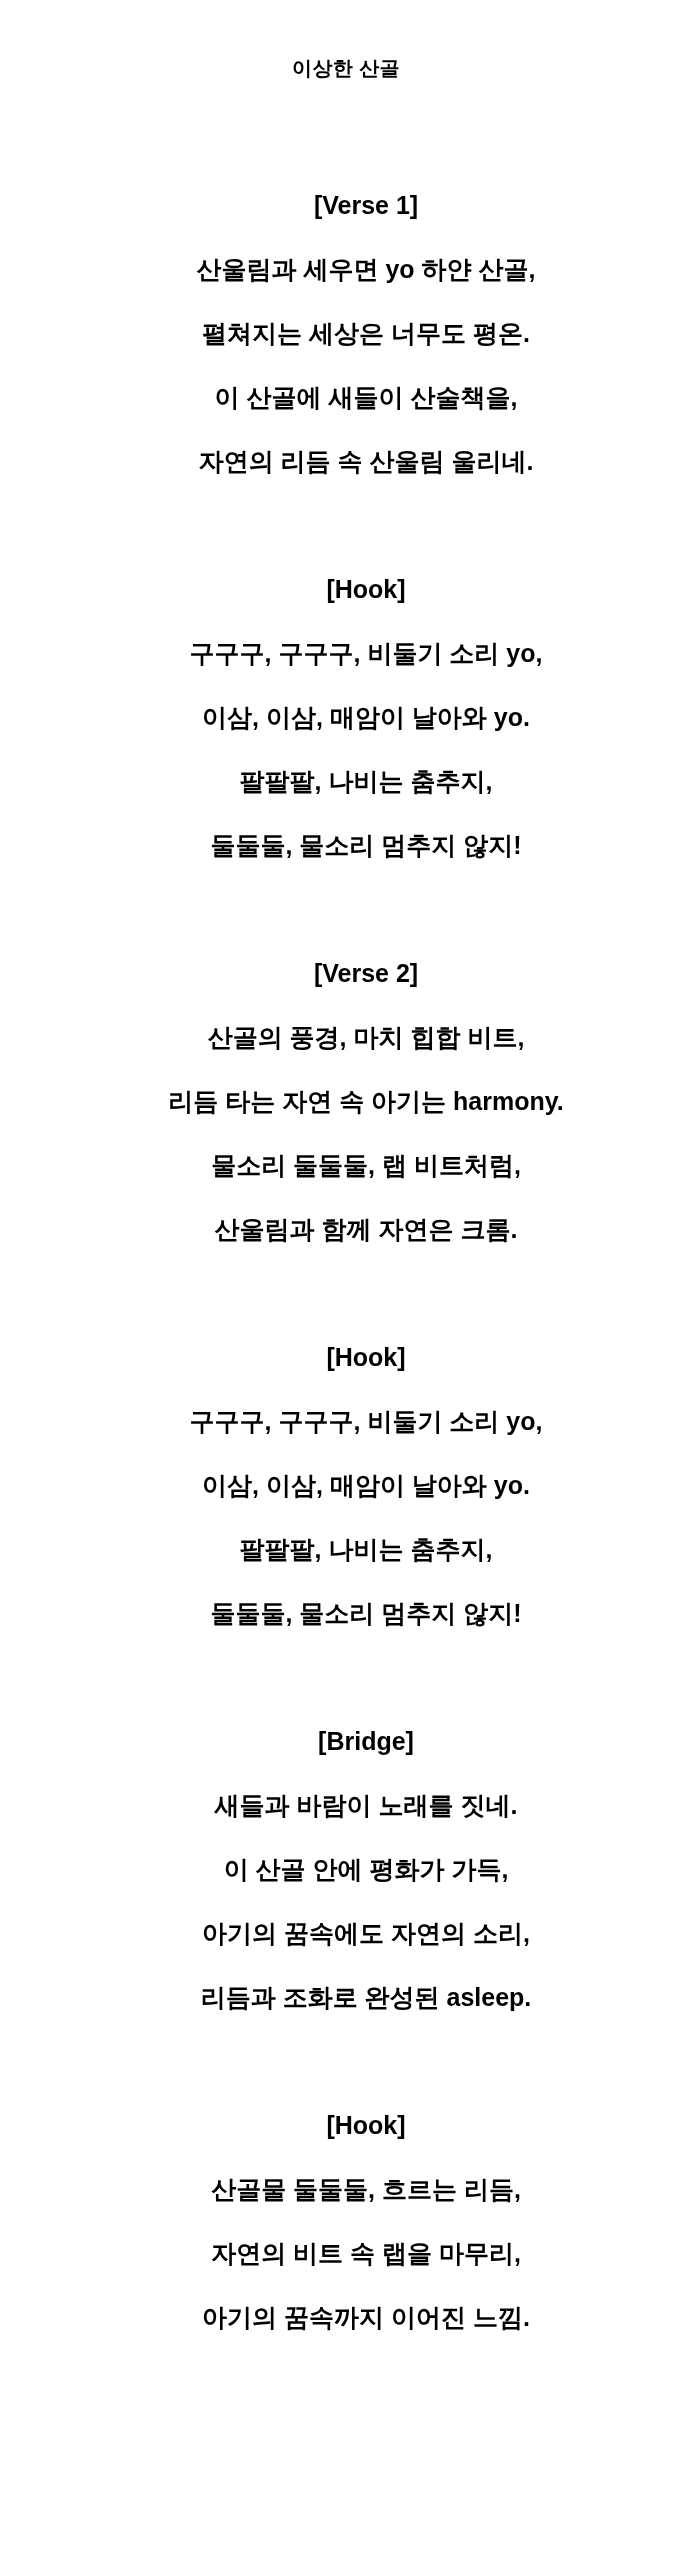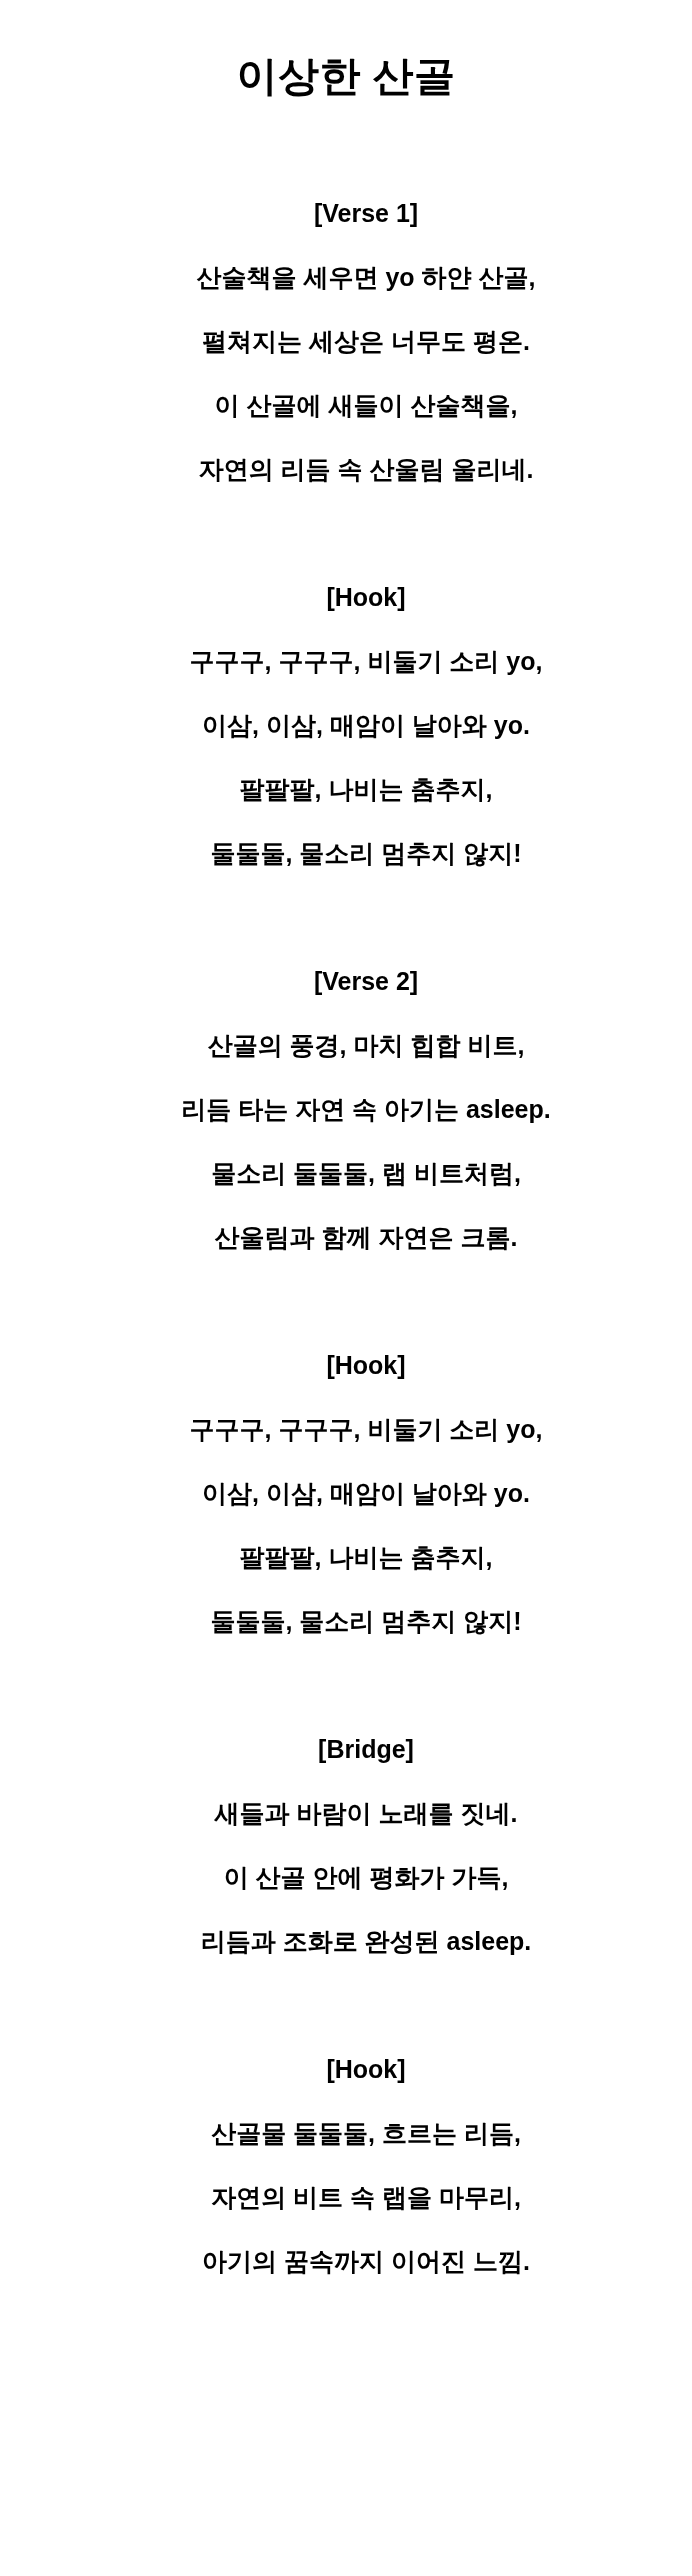--- a/index.html
+++ b/index.html
@@ -12,23 +12,23 @@
     background: #ffffff;
     font-family: "Liberation Sans", "DejaVu Sans", sans-serif;
     color: #000000;
   }
   .doc {
     width: 692px;
     text-align: center;
     font-weight: 700;
   }
   .song-title {
-    padding-top: 36px;
+    padding-top: 28px;
     line-height: 81px;
-    font-size: 41px;
+    font-size: 20px;
     letter-spacing: 0.4px;
   }
   .section {
     margin-top: 64px;
     padding-left: 40px;
   }
   .section-label,
   .lyric-line {
     font-size: 25px;
     line-height: 64px;
@@ -37,54 +37,55 @@
 </style>
 </head>
 <body>
 
 <div class="doc">
 
   <div class="song-title">이상한 산골</div>
 
   <div class="section">
     <div class="section-label">[Verse 1]</div>
-    <div class="lyric-line">산술책을 세우면 yo 하얀 산골,</div>
+    <div class="lyric-line">산울림과 세우면 yo 하얀 산골,</div>
     <div class="lyric-line">펼쳐지는 세상은 너무도 평온.</div>
     <div class="lyric-line">이 산골에 새들이 산술책을,</div>
     <div class="lyric-line">자연의 리듬 속 산울림 울리네.</div>
   </div>
 
   <div class="section">
     <div class="section-label">[Hook]</div>
     <div class="lyric-line">구구구, 구구구, 비둘기 소리 yo,</div>
     <div class="lyric-line">이삼, 이삼, 매암이 날아와 yo.</div>
     <div class="lyric-line">팔팔팔, 나비는 춤추지,</div>
     <div class="lyric-line">둘둘둘, 물소리 멈추지 않지!</div>
   </div>
 
   <div class="section">
     <div class="section-label">[Verse 2]</div>
     <div class="lyric-line">산골의 풍경, 마치 힙합 비트,</div>
-    <div class="lyric-line">리듬 타는 자연 속 아기는 asleep.</div>
+    <div class="lyric-line">리듬 타는 자연 속 아기는 harmony.</div>
     <div class="lyric-line">물소리 둘둘둘, 랩 비트처럼,</div>
     <div class="lyric-line">산울림과 함께 자연은 크롬.</div>
   </div>
 
   <div class="section">
     <div class="section-label">[Hook]</div>
     <div class="lyric-line">구구구, 구구구, 비둘기 소리 yo,</div>
     <div class="lyric-line">이삼, 이삼, 매암이 날아와 yo.</div>
     <div class="lyric-line">팔팔팔, 나비는 춤추지,</div>
     <div class="lyric-line">둘둘둘, 물소리 멈추지 않지!</div>
   </div>
 
   <div class="section">
     <div class="section-label">[Bridge]</div>
     <div class="lyric-line">새들과 바람이 노래를 짓네.</div>
     <div class="lyric-line">이 산골 안에 평화가 가득,</div>
+    <div class="lyric-line">아기의 꿈속에도 자연의 소리,</div>
     <div class="lyric-line">리듬과 조화로 완성된 asleep.</div>
   </div>
 
   <div class="section">
     <div class="section-label">[Hook]</div>
     <div class="lyric-line">산골물 둘둘둘, 흐르는 리듬,</div>
     <div class="lyric-line">자연의 비트 속 랩을 마무리,</div>
     <div class="lyric-line">아기의 꿈속까지 이어진 느낌.</div>
   </div>
 

